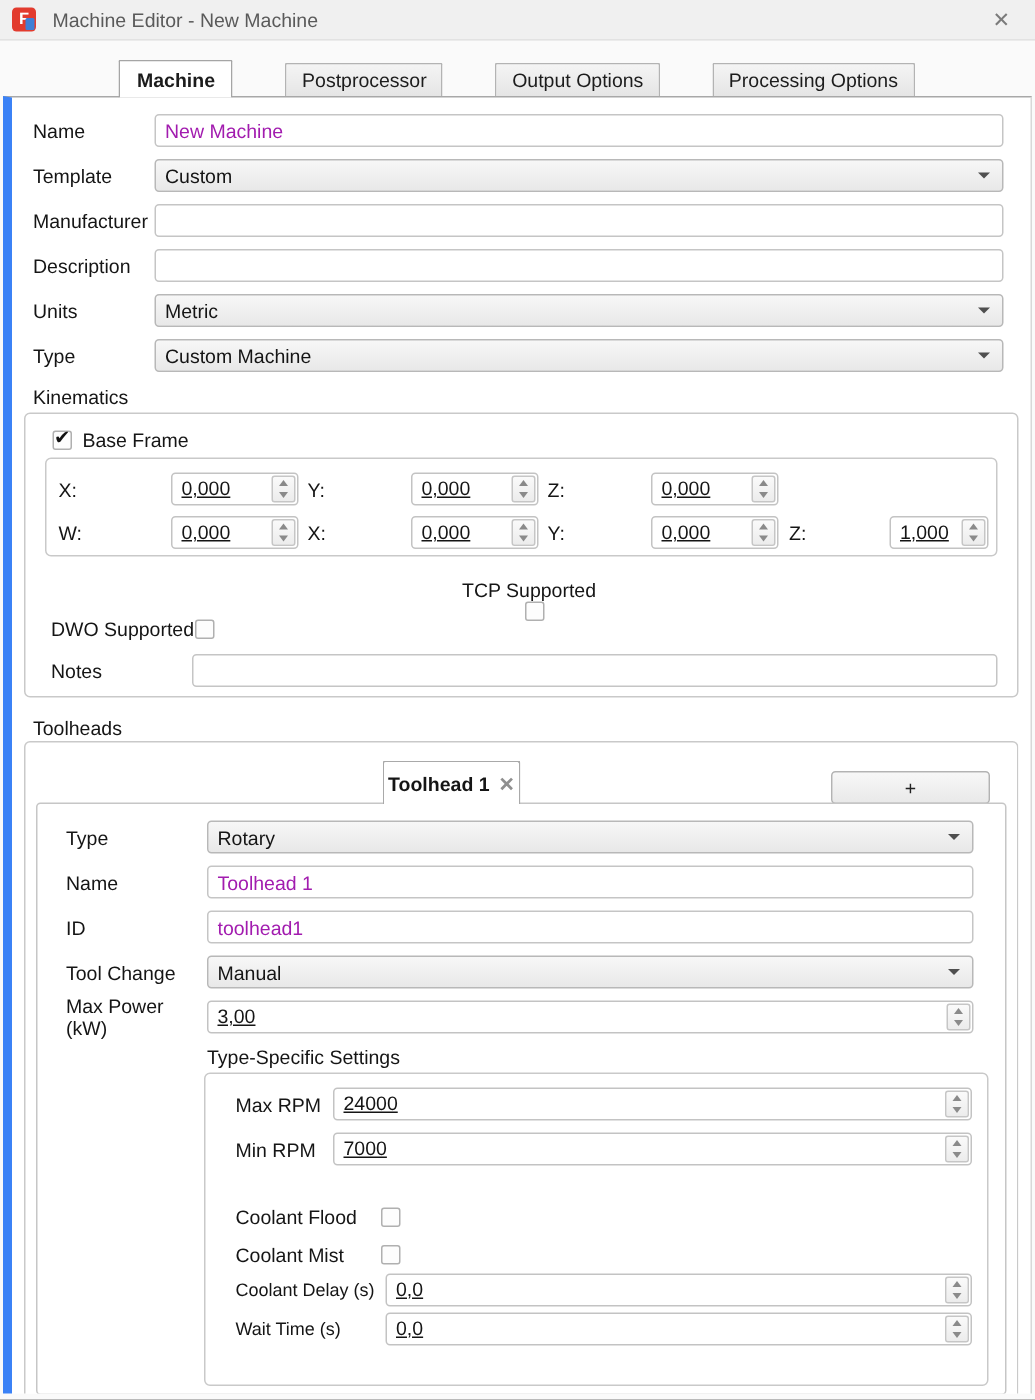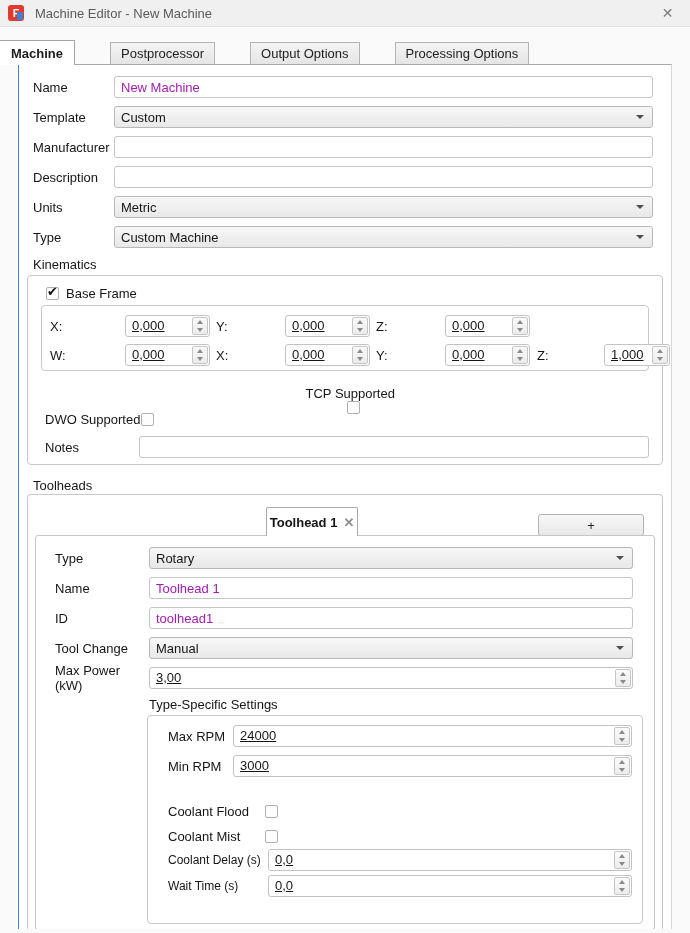--- a/index.html
+++ b/index.html
@@ -19,34 +19,34 @@
     text-align:center;
   }
   .appicon .accent { position:absolute; right:1px; bottom:1px; width:6px; height:8px; background:#3f7fd6; border-radius:1px; }
   .title { margin-left:11px; font-size:13px; color:#5a5a5a; }
   .closebtn {
     position:absolute; right:0; top:0; width:45px; height:26px;
     display:flex; align-items:center; justify-content:center;
     font-size:14px; color:#7b7b7b; cursor:default;
   }
   
-  .tabbar { height:37px; display:flex; align-items:flex-end; position:relative; z-index:3;gap:36px; }
+  .tabbar { height:37px; display:flex; justify-content:center; align-items:flex-end; position:relative; z-index:3;gap:36px; }
   .tab {
     font-size:13px; padding:3px 10px 3px; border:1px solid #b3b3b3; border-bottom:none;
     background:linear-gradient(180deg,#f4f4f4,#e5e5e5); margin-left:-1px; color:#1c1c1c;
     border-radius:1px 1px 0 0; white-space:nowrap;
   }
   .tab.active {
     background:#fff; font-weight:bold; border-color:#a5a5a5; padding:5px 11px 4px;
     margin-bottom:-1px; z-index:4; position:relative;
   }
   
   .pane {
-    margin:0 18px; height:865px; background:#fff; overflow:hidden;
-    border-top:1px solid #a8a8a8; border-left:1px solid #3b82f6; border-right:1px solid #d8d8d8;
+    margin:0 2px; height:865px; background:#fff; overflow:hidden;
+    border-top:1px solid #a8a8a8; border-left:6px solid #3b82f6; border-right:1px solid #d8d8d8;
     padding-top:11px;
   }
   
   .frow { display:flex; align-items:center; height:22px; margin:0 18px 8px 14px; }
   .flabel { width:81px; font-size:13px; flex:none; }
   .tinput {
     flex:1; height:22px; border:1px solid #c5c5c5; border-radius:3px; background:#fff;
     font-family:"Liberation Sans", sans-serif; font-size:13px; color:#a21caf; padding:0 6px; outline:none; min-width:0;
   }
   .combo {
@@ -365,21 +365,21 @@
                   </i>
                   <i>
                     <span class="tri-dn"></span>
                   </i>
                 </span>
               </span>
           </div>
           <div class="tssrow" style="margin-top:8px;">
             <span class="l1">Min RPM</span>
             <span class="spin">
-                <span class="sval">3000</span>
+                <span class="sval">7000</span>
                 <span class="sbtns">
                   <i>
                     <span class="tri-up"></span>
                   </i>
                   <i>
                     <span class="tri-dn"></span>
                   </i>
                 </span>
               </span>
           </div>

